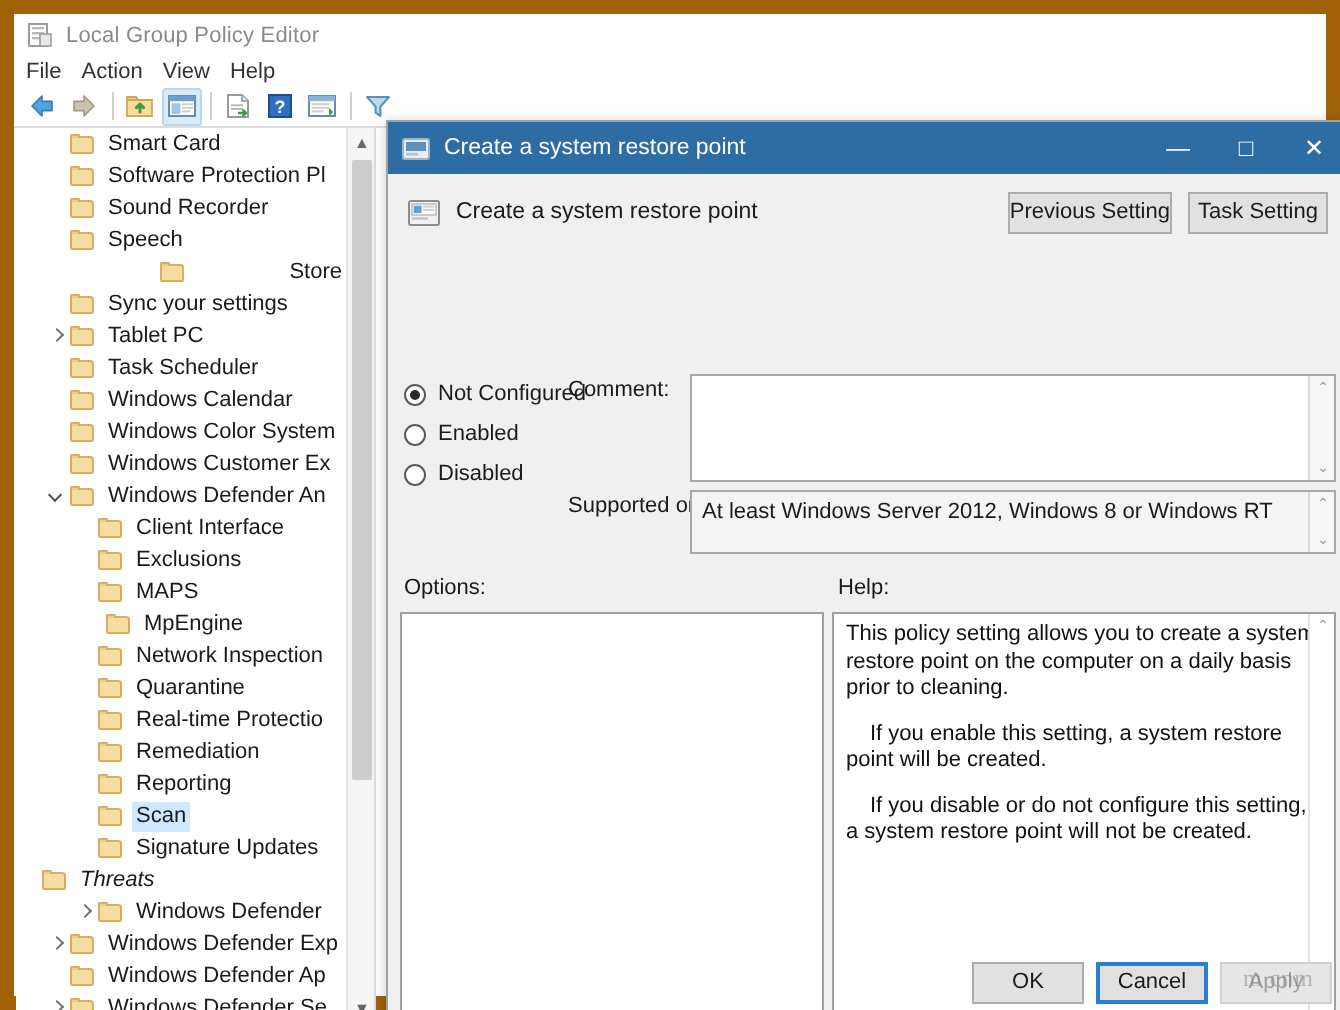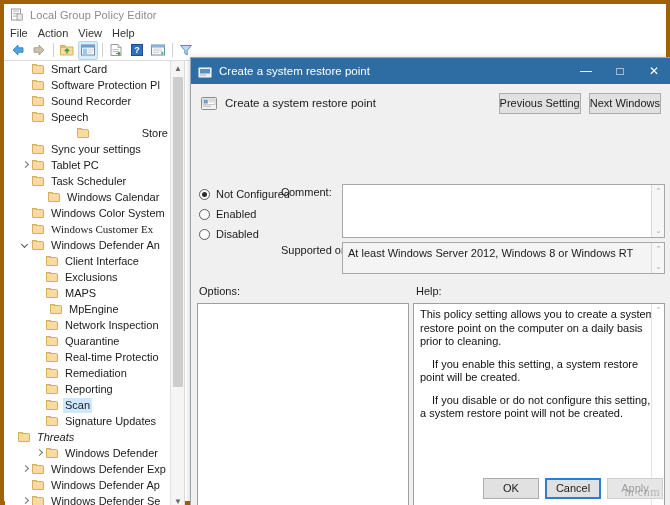--- a/index.html
+++ b/index.html
@@ -16,21 +16,21 @@
     background: #f0f0f0;
     overflow: hidden;
   }
 
   
   .mmc-window {
     position: absolute;
     left: 0; top: 0;
     width: 670px; height: 505px;
     background: #ffffff;
-    border: 4px solid #a16207;
+    border: 7px solid #a16207;
     box-sizing: border-box;
   }
   .mmc-titlebar {
     position: absolute;
     left: 0; top: 0;
     width: 100%; height: 22px;
     background: #ffffff;
     display: flex;
     align-items: center;
     padding-left: 6px;
@@ -525,31 +525,31 @@
           <div class="tree-row" style="padding-left: 14px;">
             <span class="twisty collapsed"></span>
             <span class="folder-ico"></span>
             <span class="tree-label">Tablet PC</span>
           </div>
           <div class="tree-row" style="padding-left: 14px;">
             <span class="twisty "></span>
             <span class="folder-ico"></span>
             <span class="tree-label">Task Scheduler</span>
           </div>
-          <div class="tree-row" style="padding-left: 14px; margin-left: 16px;">
+          <div class="tree-row" style="padding-left: 14px;">
             <span class="twisty "></span>
             <span class="folder-ico"></span>
             <span class="tree-label">Windows Calendar</span>
           </div>
           <div class="tree-row" style="padding-left: 14px;">
             <span class="twisty "></span>
             <span class="folder-ico"></span>
             <span class="tree-label">Windows Color System</span>
           </div>
-          <div class="tree-row" style="padding-left: 14px; font-family: Liberation Serif, serif;">
+          <div class="tree-row" style="padding-left: 14px;">
             <span class="twisty "></span>
             <span class="folder-ico"></span>
             <span class="tree-label">Windows Customer Ex</span>
           </div>
           <div class="tree-row" style="padding-left: 14px;">
             <span class="twisty expanded"></span>
             <span class="folder-ico"></span>
             <span class="tree-label">Windows Defender An</span>
           </div>
           <div class="tree-row" style="padding-left: 28px;">
@@ -662,21 +662,21 @@
             <rect x="0.5" y="1.5" width="15" height="12" rx="1" fill="#f2f2f2" stroke="#8d8d8d" stroke-width="1"></rect>
             <rect x="2" y="3" width="12" height="5.5" fill="#ffffff" stroke="#b8b8b8" stroke-width="0.7"></rect>
             <rect x="2.8" y="3.8" width="4" height="3.8" fill="#6f9fd0"></rect>
             <rect x="7.4" y="3.8" width="5.8" height="1" fill="#cdcdcd"></rect>
             <rect x="7.4" y="5.4" width="5.8" height="1" fill="#cdcdcd"></rect>
             <rect x="2" y="9.6" width="8" height="1.3" fill="#c4c4c4"></rect>
           </svg>
         </span>
         <span class="setting-name">Create a system restore point</span>
         <button class="btn nav">Previous Setting</button>
-        <button class="btn nav">Next Windows</button>
+        <button class="btn nav">Task Setting</button>
       </div>
 
       <div class="dlg-body">
 
         <div class="state-col">
           <div class="radio-row">
             <span class="radio checked"></span>
             <span>Not Configured</span>
           </div>
           <div class="radio-row">

